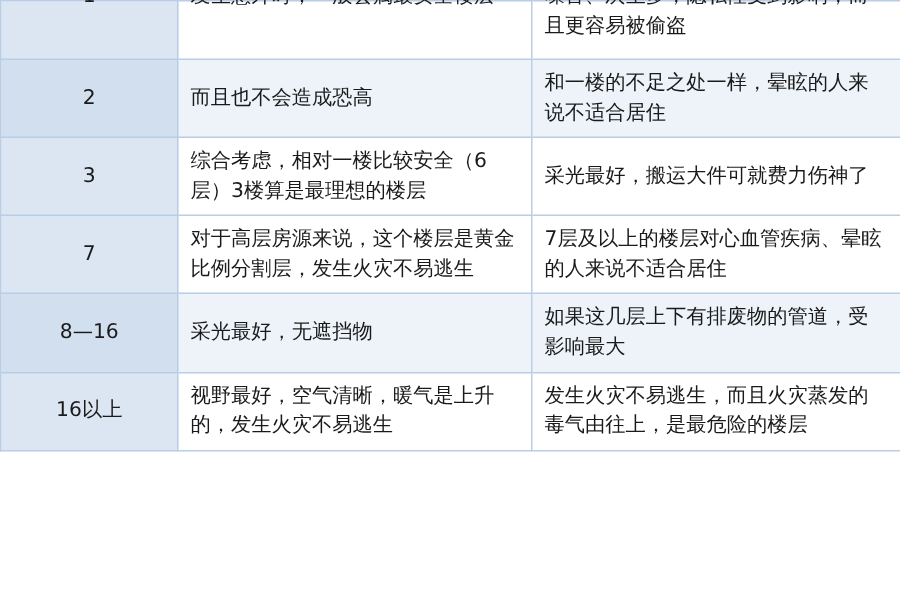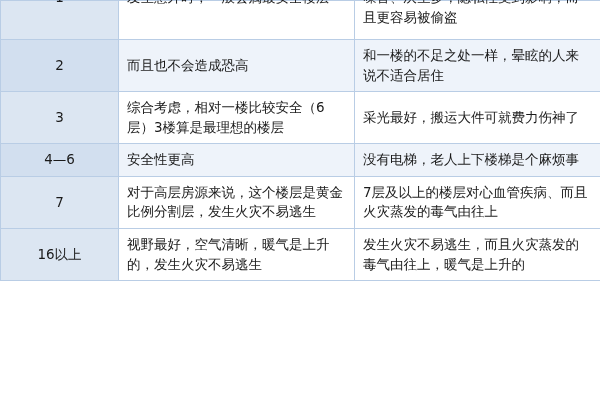--- a/index.html
+++ b/index.html
@@ -91,35 +91,35 @@
     <tr class="alt">
       <td class="floor-cell">2</td>
       <td class="text-cell">而且也不会造成恐高</td>
       <td class="text-cell">和一楼的不足之处一样，晕眩的人来说不适合居住</td>
     </tr>
     <tr>
       <td class="floor-cell">3</td>
       <td class="text-cell">综合考虑，相对一楼比较安全（6层）3楼算是最理想的楼层</td>
       <td class="text-cell">采光最好，搬运大件可就费力伤神了</td>
     </tr>
-    <tr class="alt">
-      <td class="floor-cell">4—6</td>
-      <td class="text-cell">安全性更高</td>
-      <td class="text-cell">没有电梯，老人上下楼梯是个麻烦事</td>
-    </tr>
     <tr>
       <td class="floor-cell">7</td>
       <td class="text-cell">对于高层房源来说，这个楼层是黄金比例分割层，发生火灾不易逃生</td>
-      <td class="text-cell">7层及以上的楼层对心血管疾病、而且火灾蒸发的毒气由往上</td>
+      <td class="text-cell">7层及以上的楼层对心血管疾病、晕眩的人来说不适合居住</td>
+    </tr>
+    <tr class="alt">
+      <td class="floor-cell">8—16</td>
+      <td class="text-cell">采光最好，无遮挡物</td>
+      <td class="text-cell">如果这几层上下有排废物的管道，受影响最大</td>
     </tr>
     <tr class="last">
       <td class="floor-cell">
         <span class="clip-inner-bottom">16以上</span>
       </td>
       <td class="text-cell">
         <span class="clip-inner-bottom">视野最好，空气清晰，暖气是上升的，发生火灾不易逃生</span>
       </td>
       <td class="text-cell">
-        <span class="clip-inner-bottom">发生火灾不易逃生，而且火灾蒸发的毒气由往上，暖气是上升的</span>
+        <span class="clip-inner-bottom">发生火灾不易逃生，而且火灾蒸发的毒气由往上，是最危险的楼层</span>
       </td>
     </tr>
   </tbody>
 </table>
 
 </body></html>

